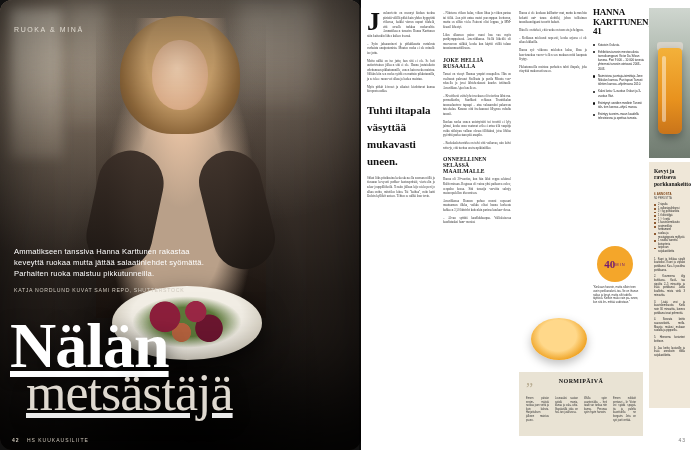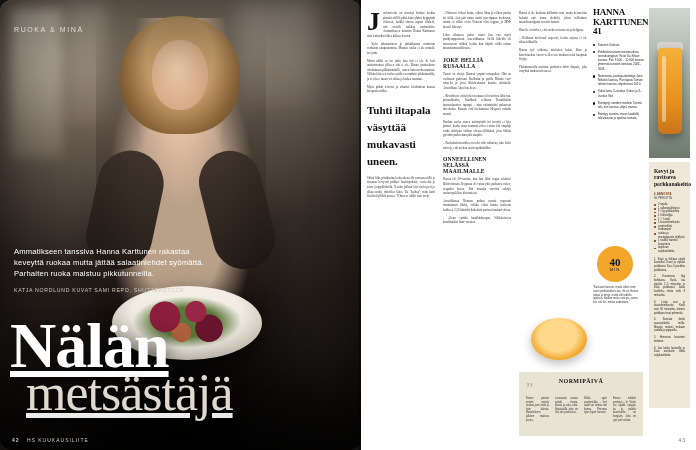--- a/index.html
+++ b/index.html
@@ -90,21 +90,21 @@
   .recipe-sub{font-size:2.8px;font-weight:700;color:#7a3f10;margin-top:5px;letter-spacing:.2px;}
   .recipe-portion{font-size:2.6px;color:#444;margin-top:1px;}
   .recipe-list{margin:3px 0 0;padding:0;list-style:none;}
   .recipe-list li{font-size:2.6px;line-height:3.6px;color:#222;padding-left:4px;position:relative;}
   .recipe-list li::before{content:"";position:absolute;left:0;top:1.2px;width:1.6px;height:1.6px;border-radius:50%;background:#7a3f10;}
   .recipe-steps{margin:4px 0 0;padding:0;list-style:none;}
   .recipe-steps li{font-size:2.6px;line-height:3.7px;color:#222;margin-bottom:3px;text-align:justify;}
 
   
   .badge40{position:absolute;left:236px;top:246px;width:36px;height:36px;border-radius:50%;
-    background:#f4a62a;color:#0f172a;display:flex;flex-direction:column;align-items:center;justify-content:center;}
+    background:#f4a62a;color:#701a75;display:flex;flex-direction:row;align-items:center;justify-content:center;}
   .badge40 .n{font-family:"Liberation Serif",serif;font-size:11px;font-weight:700;line-height:10px;}
   .badge40 .u{font-size:4px;letter-spacing:1px;}
   .badge-note{position:absolute;left:232px;top:286px;width:48px;font-size:2.7px;line-height:3.8px;color:#333;}
 
   
   .soup{position:absolute;left:170px;top:318px;width:56px;height:42px;border-radius:50%;
     background:radial-gradient(ellipse at 48% 42%, #ffd88a 0 45%, #f0a72c 70%, #d4851c 100%);
     box-shadow:0 4px 10px rgba(0,0,0,.25);}
 
   

